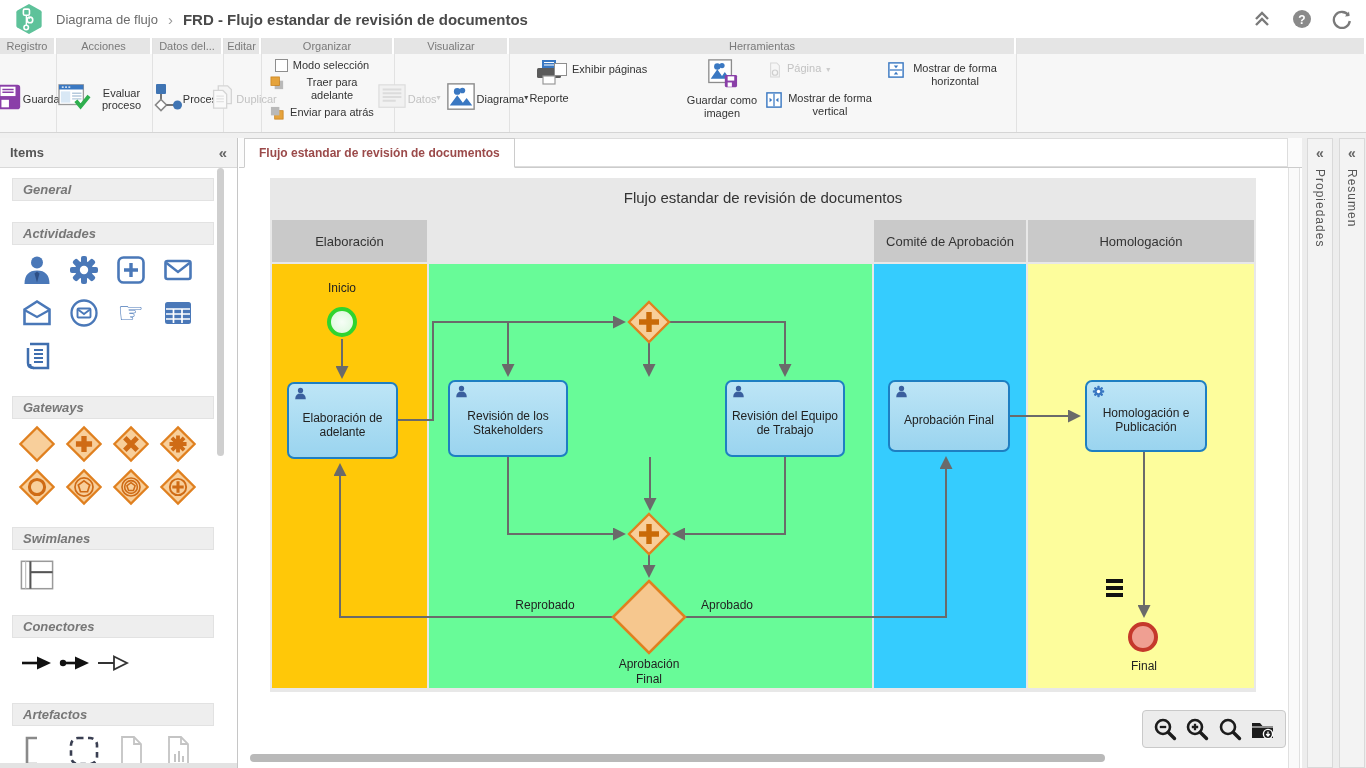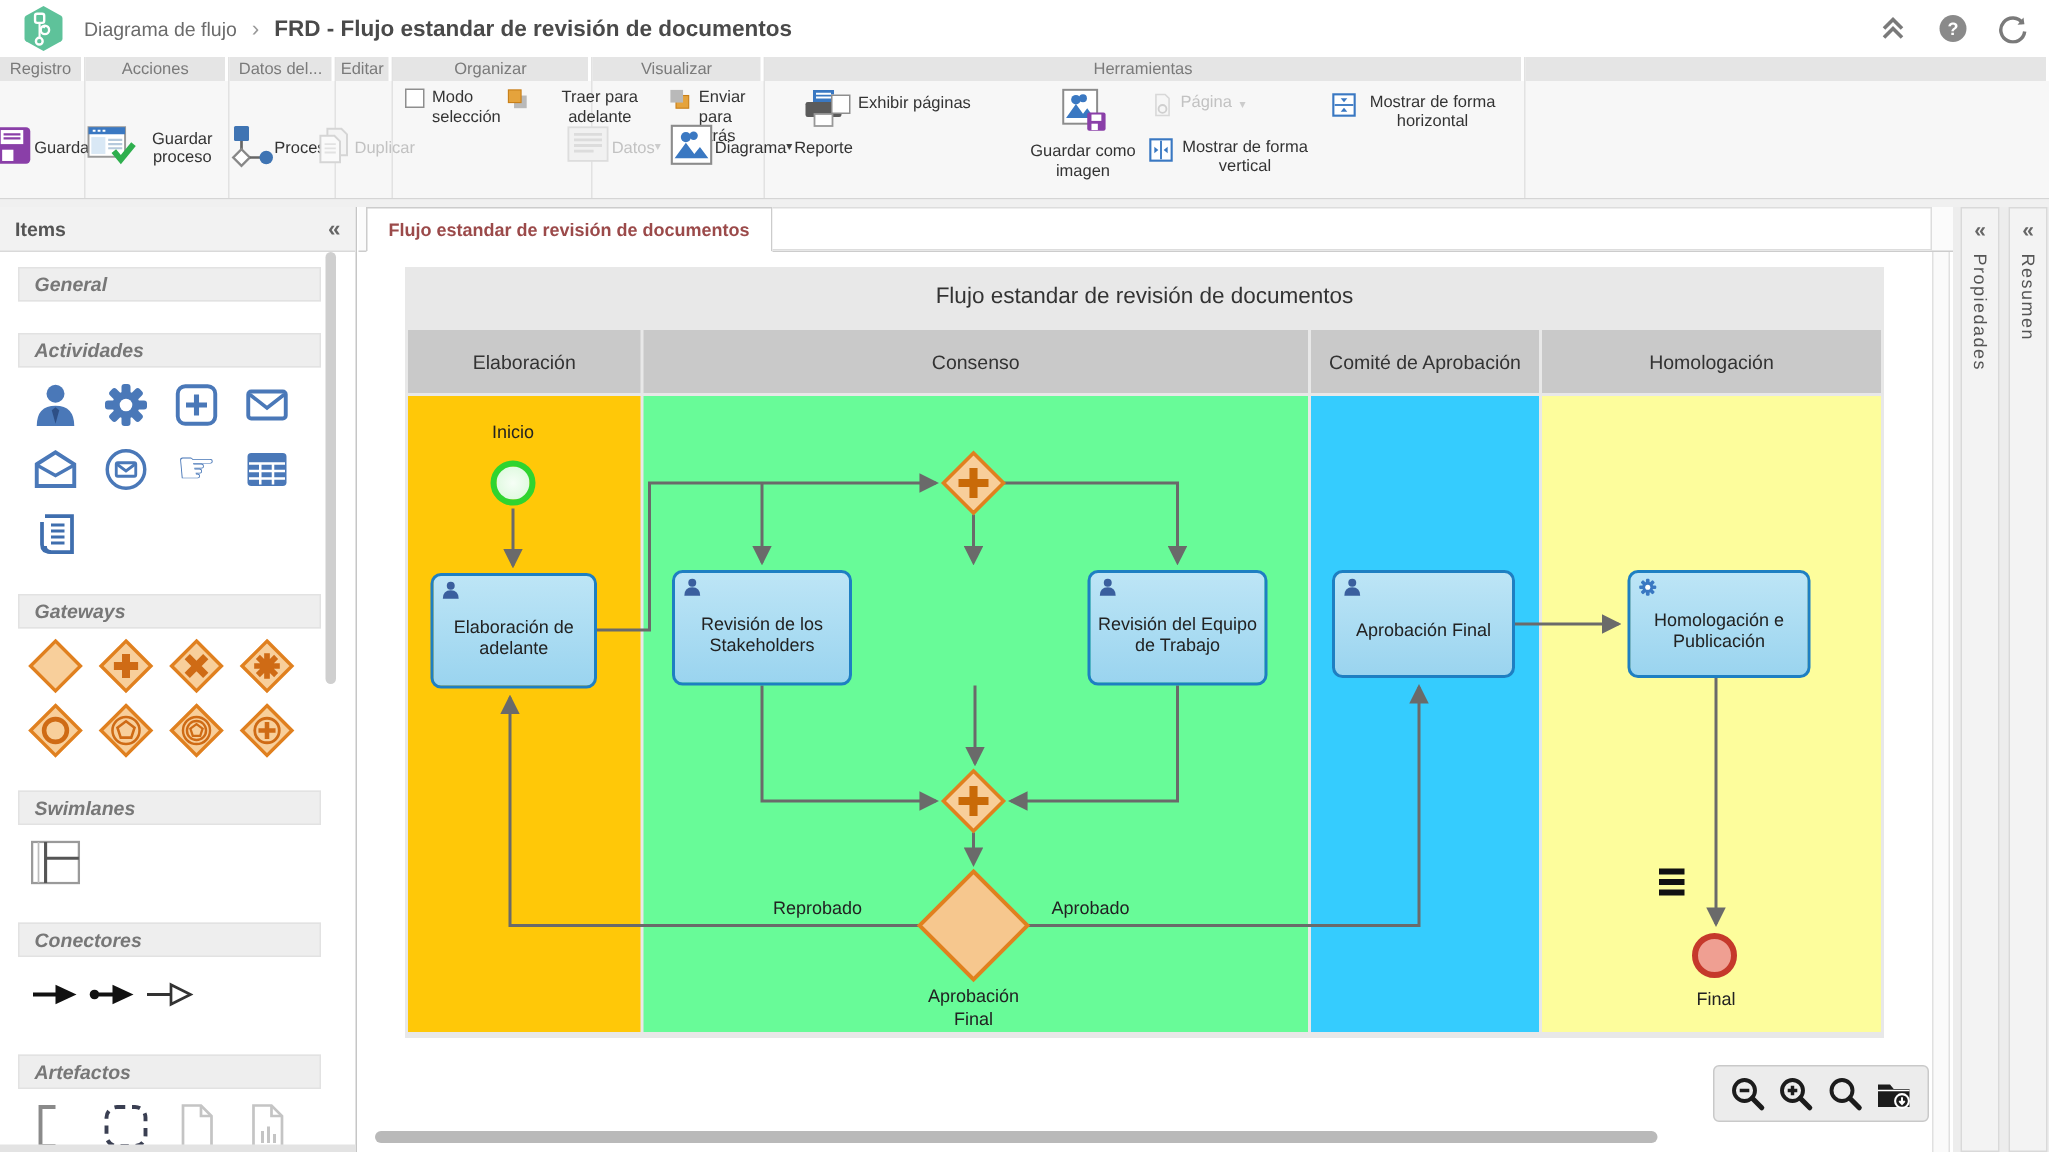--- a/index.html
+++ b/index.html
@@ -28,21 +28,21 @@
   .rgroup-body { flex:1; position:relative; display:flex; justify-content:center; }
   .rbtn { display:flex; flex-direction:row; align-items:center; padding-top:7px;
     cursor:pointer; font-size:11px; color:#333; }
   .rbtn .ric { height:34px; display:flex; align-items:center; }
   .rbtn .rlabel { margin-top:4px; text-align:center; line-height:12px; }
   .rbtn.disabled { color:#c2c2c2; cursor:default; }
   .caret { font-size:8px; color:#444; margin-top:2px; }
   .caret.dis { color:#ccc; }
   .checkbox { width:13px; height:13px; background:#fff; border:1px solid #8e8e8e;
     display:inline-block; flex:none; cursor:pointer; }
-  .org-rows { display:flex; flex-direction:row; padding:5px 4px 0 8px; gap:4px; font-size:11px; color:#333; }
+  .org-rows { display:flex; flex-direction:column; padding:5px 4px 0 8px; gap:4px; font-size:11px; color:#333;align-items:center; }
   .org-row { display:flex; align-items:flex-start; gap:5px; cursor:pointer; line-height:13px; }
   .herr-body { position:relative; width:100%; }
   .habs { position:absolute; font-size:11px; color:#333; }
   .hbtn { display:flex; flex-direction:column; align-items:center; cursor:pointer; }
   .two-line { text-align:center; line-height:13px; }
   .hrow { display:flex; align-items:flex-start; gap:5px; cursor:pointer; }
   .dis-text { color:#c2c2c2 !important; }
 
   
   .sidebar { position:absolute; top:138px; left:0; width:238px; bottom:0; background:#fff;
@@ -173,21 +173,21 @@
           <span class="ric">
             <svg viewBox="0 0 36 32" width="34" height="30">
               <rect x="2" y="3" width="26" height="21" fill="#fff" stroke="#9a9a9a" stroke-width="1.4"></rect>
               <rect x="2" y="3" width="26" height="5" fill="#3A78C2"></rect>
               <path d="M5,5.5 h2 M8.5,5.5 h2 M12,5.5 h2" stroke="#fff" stroke-width="1.4"></path>
               <rect x="4" y="10" width="10" height="12" fill="#d9e8f5"></rect>
               <path d="M16,12 h10 M16,15 h10 M16,18 h10" stroke="#b5c9dc" stroke-width="1.5"></path>
               <path d="M20,20 l5,6 9,-11" fill="none" stroke="#2FAF4E" stroke-width="4.2"></path>
             </svg>
           </span>
-          <span class="rlabel">Guardar proceso</span>
+          <span class="rlabel">Evaluar proceso</span>
         </div>
       </div>
     </div>
 
     <div class="rgroup" style="width:71px">
       <div class="rgroup-label">Datos del...</div>
       <div class="rgroup-body">
         <div class="rbtn">
           <span class="ric">
             <svg viewBox="0 0 30 30" width="30" height="30">
@@ -550,23 +550,20 @@
     <div class="tabstrip">
       <div class="tab-active">Flujo estandar de revisión de documentos</div>
       <div class="tab-empty"></div>
     </div>
 
     <div class="diagram">
       <div class="dg-title">Flujo estandar de revisión de documentos</div>
 
       <div class="lane-h" style="left:2px; width:155px">
           <span>Elaboración</span>
-        </div>
-      <div class="lane-h" style="left:159px; width:443px">
-          <span>Consenso</span>
         </div>
       <div class="lane-h" style="left:604px; width:152px">
           <span>Comité de Aprobación</span>
         </div>
       <div class="lane-h" style="left:758px; width:226px">
           <span>Homologación</span>
         </div>
 
       <div class="lane-b" style="left: 2px; width: 155px; background: rgb(255, 200, 8);"></div>
       <div class="lane-b" style="left: 159px; width: 443px; background: rgb(104, 251, 152);"></div>

